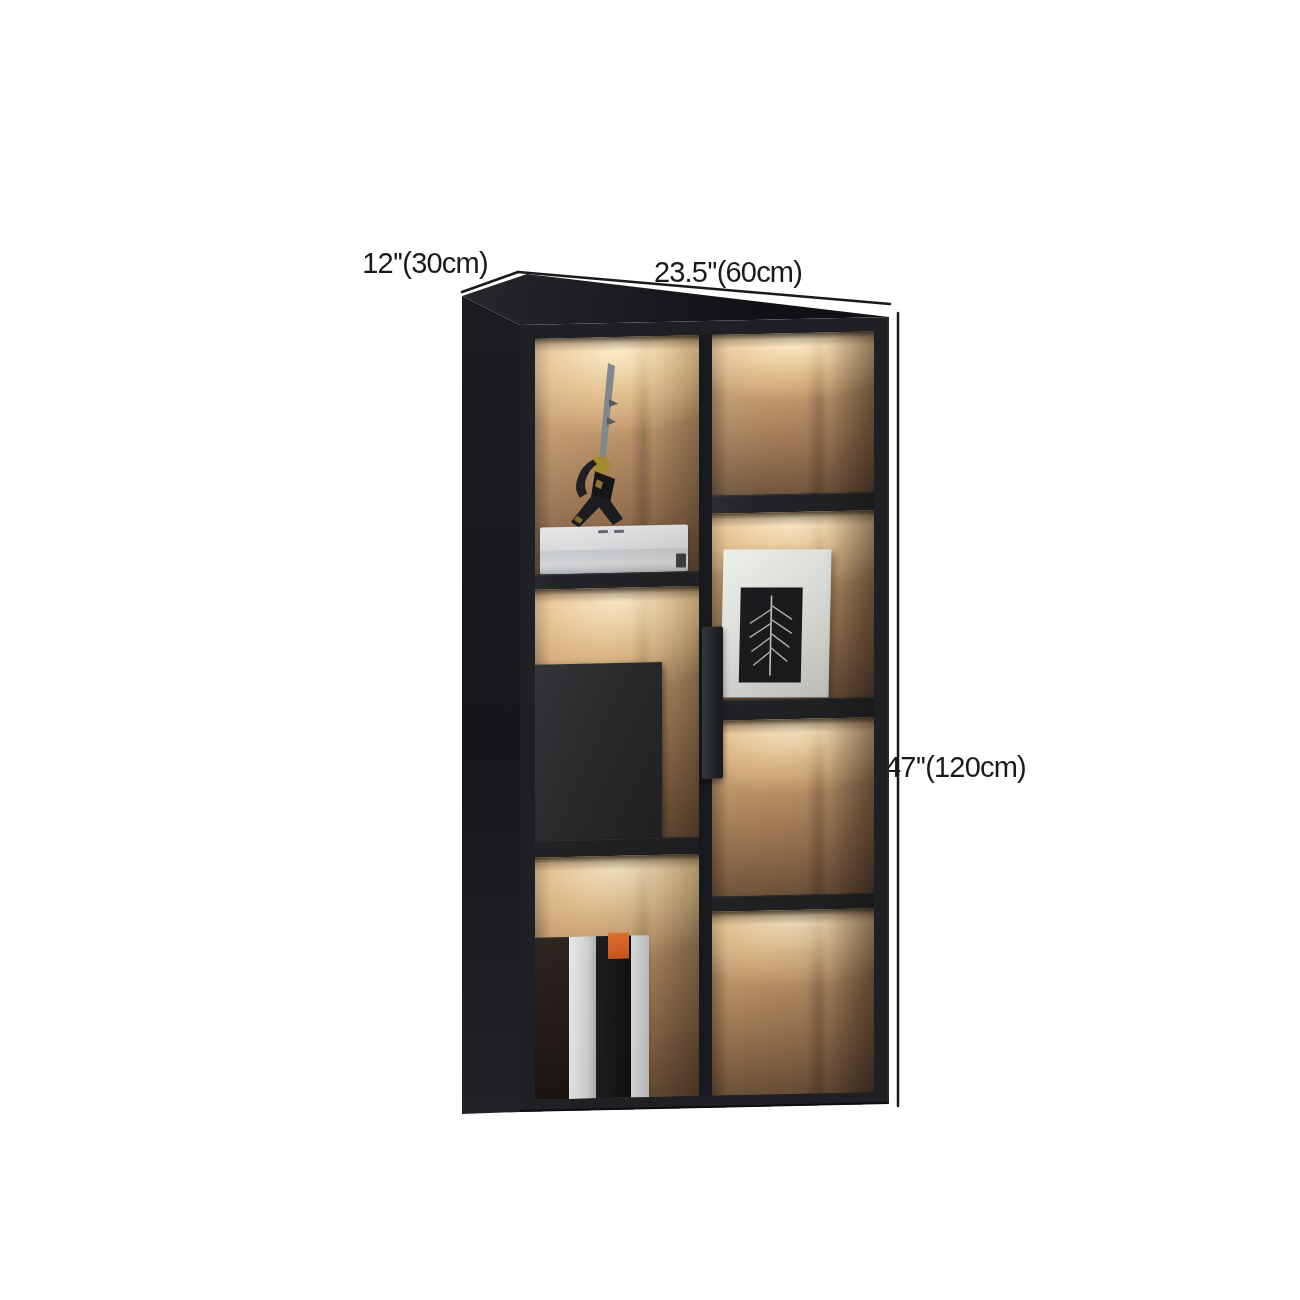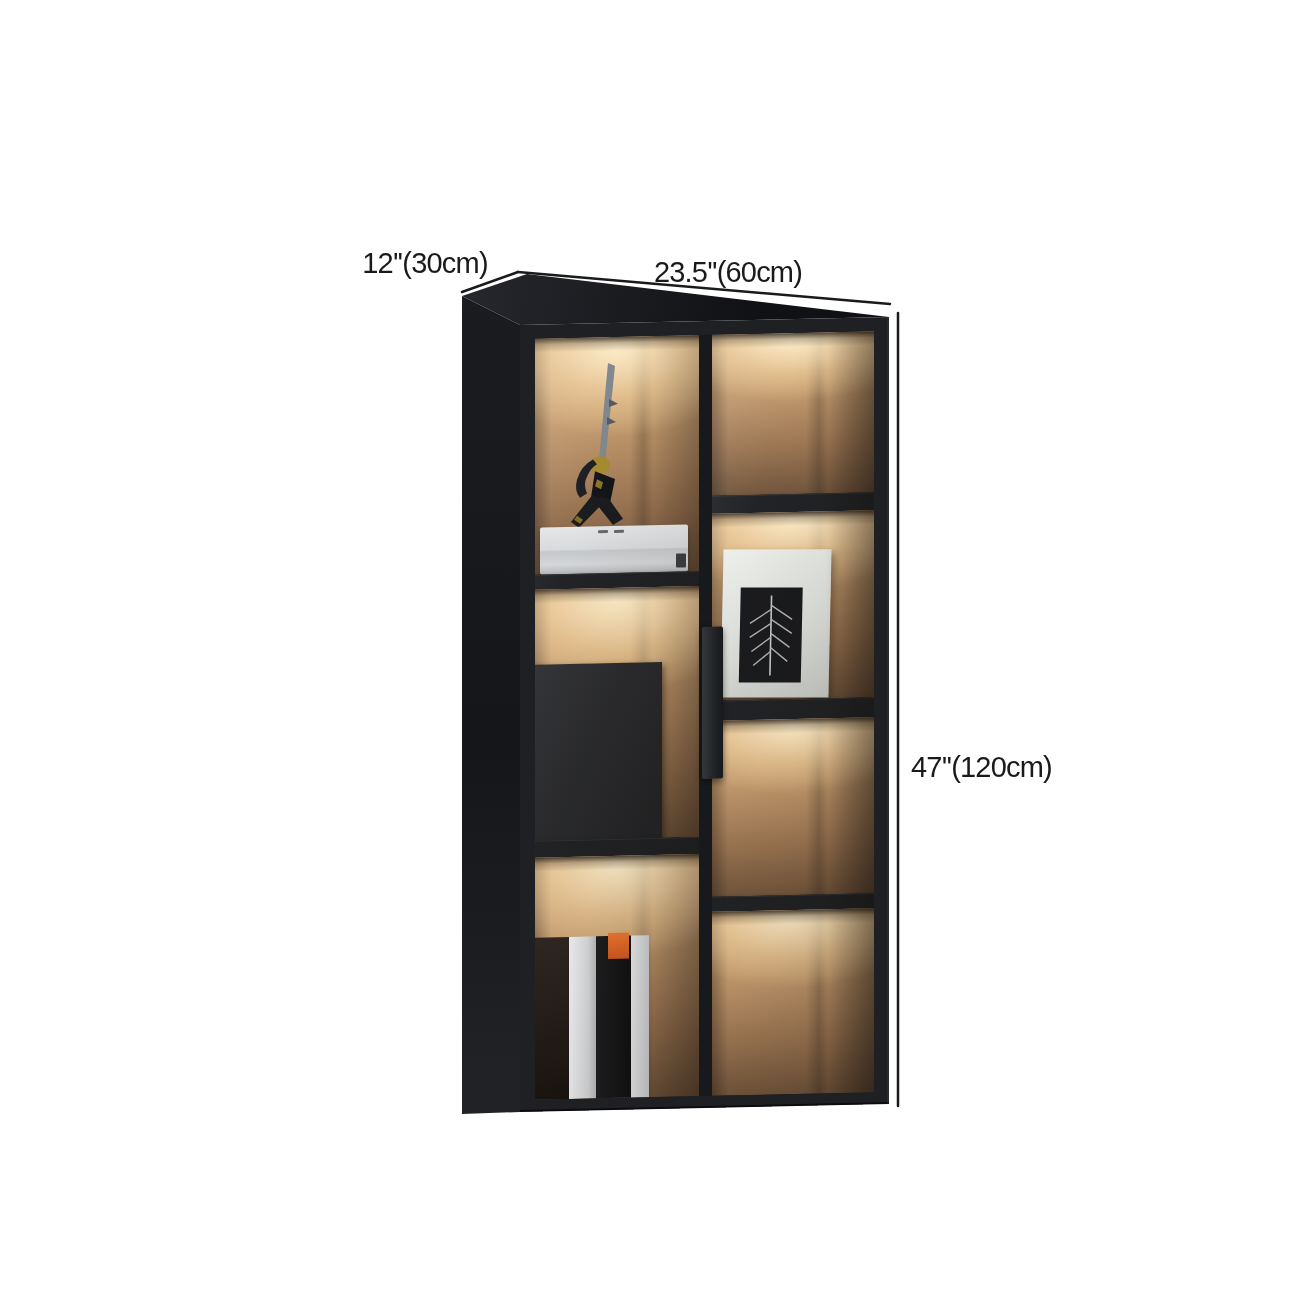--- a/index.html
+++ b/index.html
@@ -7,21 +7,21 @@
     position:relative;width:1300px;height:1300px;background:#ffffff;
     font-family:"Liberation Sans",sans-serif;overflow:hidden;margin-top:28px;
   }
   
   .dim-label{
     position:absolute;color:#1a1a1a;font-size:29px;font-weight:400;
     letter-spacing:-0.8px;line-height:34px;white-space:nowrap;
   }
   .dim-depth{left:330px;top:218px;width:190px;text-align:center;}
   .dim-width{left:633px;top:227px;width:190px;text-align:center;}
-  .dim-height{left:911px;top:722px;}
+  .dim-height{left:885px;top:722px;}
   .dim-svg{position:absolute;left:0;top:0;pointer-events:none;}
   
   .cab-top{
     position:absolute;left:460px;top:244px;width:432px;height:56px;
     clip-path:polygon(2px 24px,67px 2px,429px 45px,60px 53px);
     background:linear-gradient(100deg,#26282d 0%,#101114 70%);
   }
   .cab-side{
     position:absolute;left:462px;top:268px;width:58px;height:818px;
     clip-path:polygon(0 0,58px 29px,58px 816px,0 818px);

